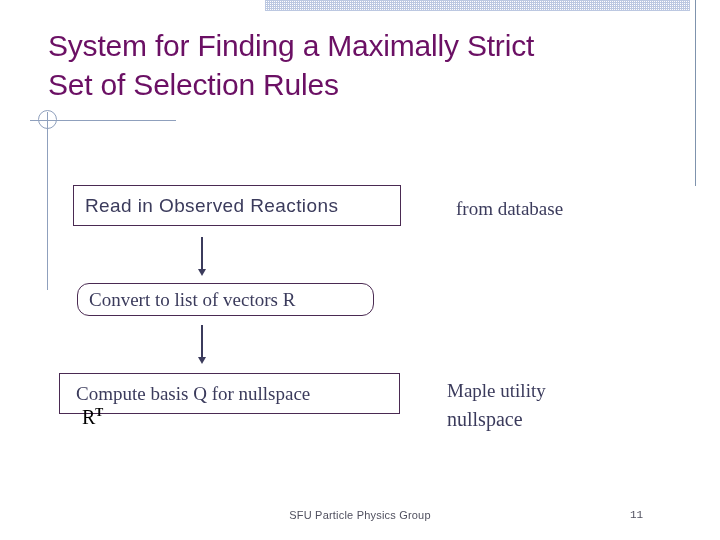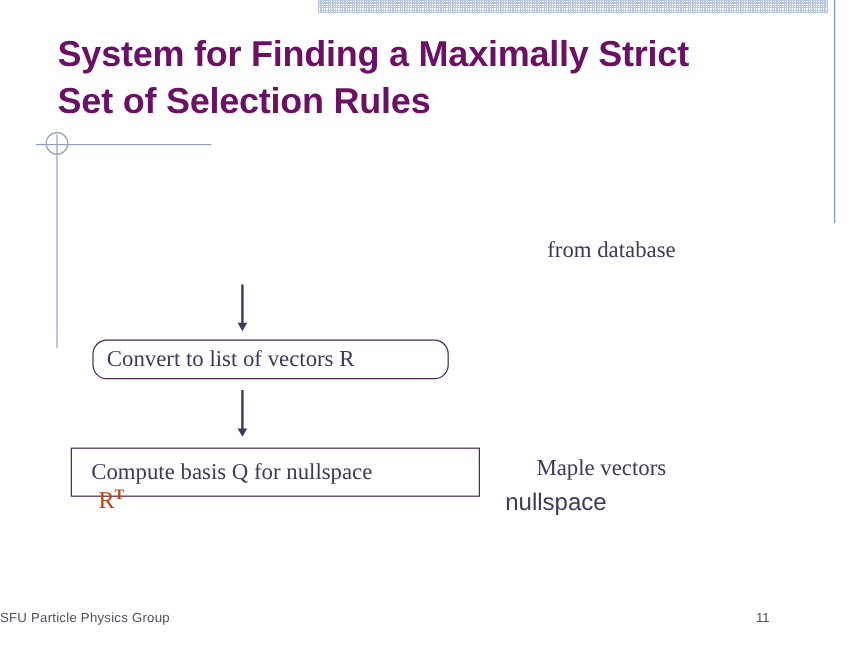--- a/index.html
+++ b/index.html
@@ -82,21 +82,21 @@
   
   .title {
     position: absolute;
     left: 48px;
     top: 26px;
     width: 630px;
     color: #6B1064;
     font-family: "Liberation Sans", sans-serif;
     font-size: 30px;
     line-height: 39px;
-    font-weight: bold;
+    font-weight: normal;
     letter-spacing: -0.2px;
     white-space: pre-line;
   }
 
   
   .flowbox {
     position: absolute;
     box-sizing: border-box;
     border: 1px solid #4A2A52;
     background: transparent;
@@ -119,21 +119,21 @@
   #box2 { left: 77px;  top: 283px; width: 297px; height: 33px; border-radius: 12px; }
   #box3 { left: 59px;  top: 373px; width: 341px; height: 41px; padding-left: 16px; }
 
   
   .rt-label {
     position: absolute;
     left: 82px;
     top: 406px;
     font-family: "Liberation Serif", serif;
     font-size: 20px;
-    color: #c2410c;
+    color: #000000;
     line-height: 1;
   }
   .rt-label sup {
     font-size: 12px;
     font-weight: bold;
     vertical-align: super;
     letter-spacing: -1px;
   }
 
   
@@ -178,61 +178,64 @@
   #note2 { left: 447px; top: 289px; }
   #note3 { left: 447px; top: 380px; }
 
   .note-sans {
     position: absolute;
     color: #3b3b5c;
     font-family: "Liberation Sans", sans-serif;
     font-size: 20px;
     white-space: nowrap;
   }
-  #note3b { left: 421px; top: 408px; }
+  #note3b { left: 447px; top: 408px; font-family: Liberation Serif, serif; }
 
   
   .footer-text {
     position: absolute;
     left: 0;
     top: 509px;
     width: 720px;
-    text-align: left;
+    text-align: center;
     font-family: "Liberation Sans", sans-serif;
     font-size: 11px;
     color: #50505f;
     letter-spacing: 0.2px;
   }
   .footer-page {
     position: absolute;
     left: 630px;
     top: 509px;
     width: 40px;
     text-align: left;
-    font-family: Liberation Sans, sans-serif;
+    font-family: Liberation Mono, monospace;
     font-size: 11px;
     color: #50505f;
   }
 </style>
 </head>
 <body>
 
 <div id="slide">
 
   <div class="top-band"></div>
 
   <div class="right-rule"></div>
 
   <div class="title">System for Finding a Maximally Strict
 Set of Selection Rules</div>
 
   <div class="deco-hline"></div>
   <div class="deco-vline"></div>
   <div class="deco-circle"></div>
 
+  <div class="flowbox sans" id="box1">
+    <span>Read in Observed Reactions</span>
+  </div>
   <div class="note" id="note1">from database</div>
 
   <div class="arrow" id="arrow1">
     <div class="shaft"></div>
     <div class="head"></div>
   </div>
 
   <div class="flowbox serif" id="box2">
     <span>Convert to list of vectors R</span>
   </div>
@@ -241,19 +244,19 @@
     <div class="shaft"></div>
     <div class="head"></div>
   </div>
 
   <div class="flowbox serif" id="box3">
     <span>Compute basis Q for nullspace</span>
   </div>
   <div class="rt-label">
     <span>R</span><sup>T</sup>
   </div>
-  <div class="note" id="note3">Maple vectors</div>
+  <div class="note" id="note3">Maple utility</div>
   <div class="note-sans" id="note3b">nullspace</div>
 
   <div class="footer-text">SFU Particle Physics Group</div>
   <div class="footer-page">11</div>
 
 </div>
 
 </body></html>

